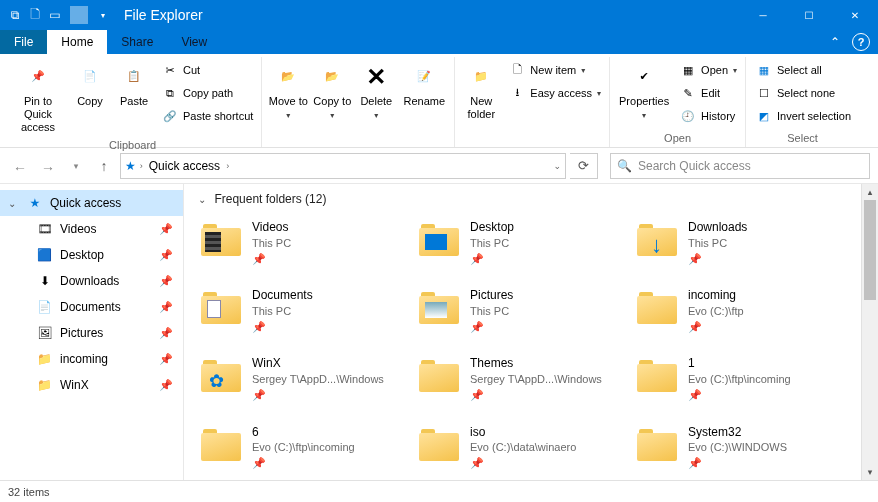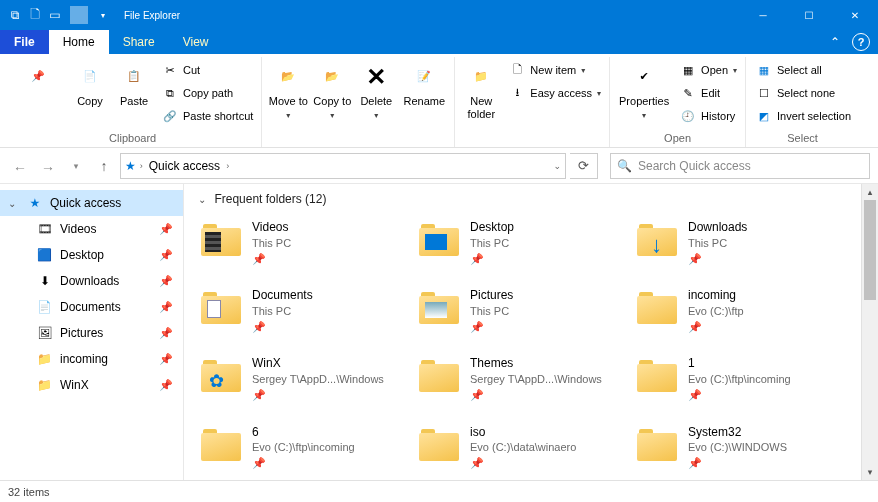--- a/index.html
+++ b/index.html
@@ -3,28 +3,28 @@
 <meta charset="utf-8">
 <style>
 * { margin: 0; padding: 0; box-sizing: border-box; font-family: "Segoe UI", Tahoma, sans-serif; }
 body { width: 878px; height: 502px; background: #fff; font-size: 12px; color: #000; overflow: hidden; position: relative; }
 
 
 .titlebar { height: 30px; background: #0078d7; display: flex; align-items: center; color: #fff; }
 .titlebar .sys-icons { display: flex; gap: 2px; padding: 0 6px; align-items: center; }
 .titlebar .sys-icons span { width: 18px; height: 18px; display: inline-flex; align-items: center; justify-content: center; font-size: 12px; }
 .titlebar .divider { width: 1px; height: 18px; background: rgba(255,255,255,0.4); margin: 0 4px; }
-.titlebar .title { padding-left: 6px; font-size: 10px; }
+.titlebar .title { padding-left: 6px; font-size: 14px; }
 .titlebar .win-controls { margin-left: auto; display: flex; }
 .titlebar .win-controls div { width: 46px; height: 30px; display: flex; align-items: center; justify-content: center; font-size: 10px; }
 
 
 .tabsrow { height: 24px; background: #0078d7; display: flex; align-items: flex-end; }
-.tabsrow .tab { height: 24px; padding: 0 14px; display: flex; align-items: center; font-size: 12px; color: #fef9c3; cursor: default; }
-.tabsrow .tab.file { background: #1d4ed8; color: #fff; font-weight: bold; }
+.tabsrow .tab { height: 24px; padding: 0 14px; display: flex; align-items: center; font-size: 12px; color: #0f172a; cursor: default; }
+.tabsrow .tab.file { background: #0369a1; color: #fff; }
 .tabsrow .tab.active { background: #fff; color: #000; }
 .tabsrow .collapse { margin-left: auto; padding: 0 8px; color: #fff; height: 24px; display: flex; align-items: center; }
 .tabsrow .help { width: 18px; height: 18px; border-radius: 50%; background: #0078d7; border: 1px solid #fff; color: #fff; display: flex; align-items: center; justify-content: center; margin: 0 8px 3px 4px; font-size: 11px; font-weight: bold; }
 
 
 .ribbon { height: 94px; background: #fff; border-bottom: 1px solid #e1e1e1; display: flex; padding: 3px 4px 0; }
 .rgroup { display: flex; flex-direction: column; align-items: center; padding: 0 4px; border-right: 1px solid #e8e8e8; }
 .rgroup:last-child { border-right: none; }
 .rgroup-body { flex: 1; display: flex; align-items: flex-start; padding-top: 2px; }
 .rgroup-label { font-size: 11px; color: #666; padding: 2px 0 3px; text-align: center; width: 100%; }
@@ -110,20 +110,21 @@
   <div class="tab">View</div>
   <div class="collapse">⌃</div>
   <div class="help">?</div>
 </div>
 
 <div class="ribbon">
   <div class="rgroup">
     <div class="rgroup-body">
       <div class="big-btn wide">
           <div class="ico">📌</div>
+          <span>Pin to Quick access</span>
         </div>
       <div class="big-btn narrow">
           <div class="ico">📄</div>
           <span>Copy</span>
         </div>
       <div class="big-btn narrow">
           <div class="ico">📋</div>
           <span>Paste</span>
         </div>
       <div class="small-col">

